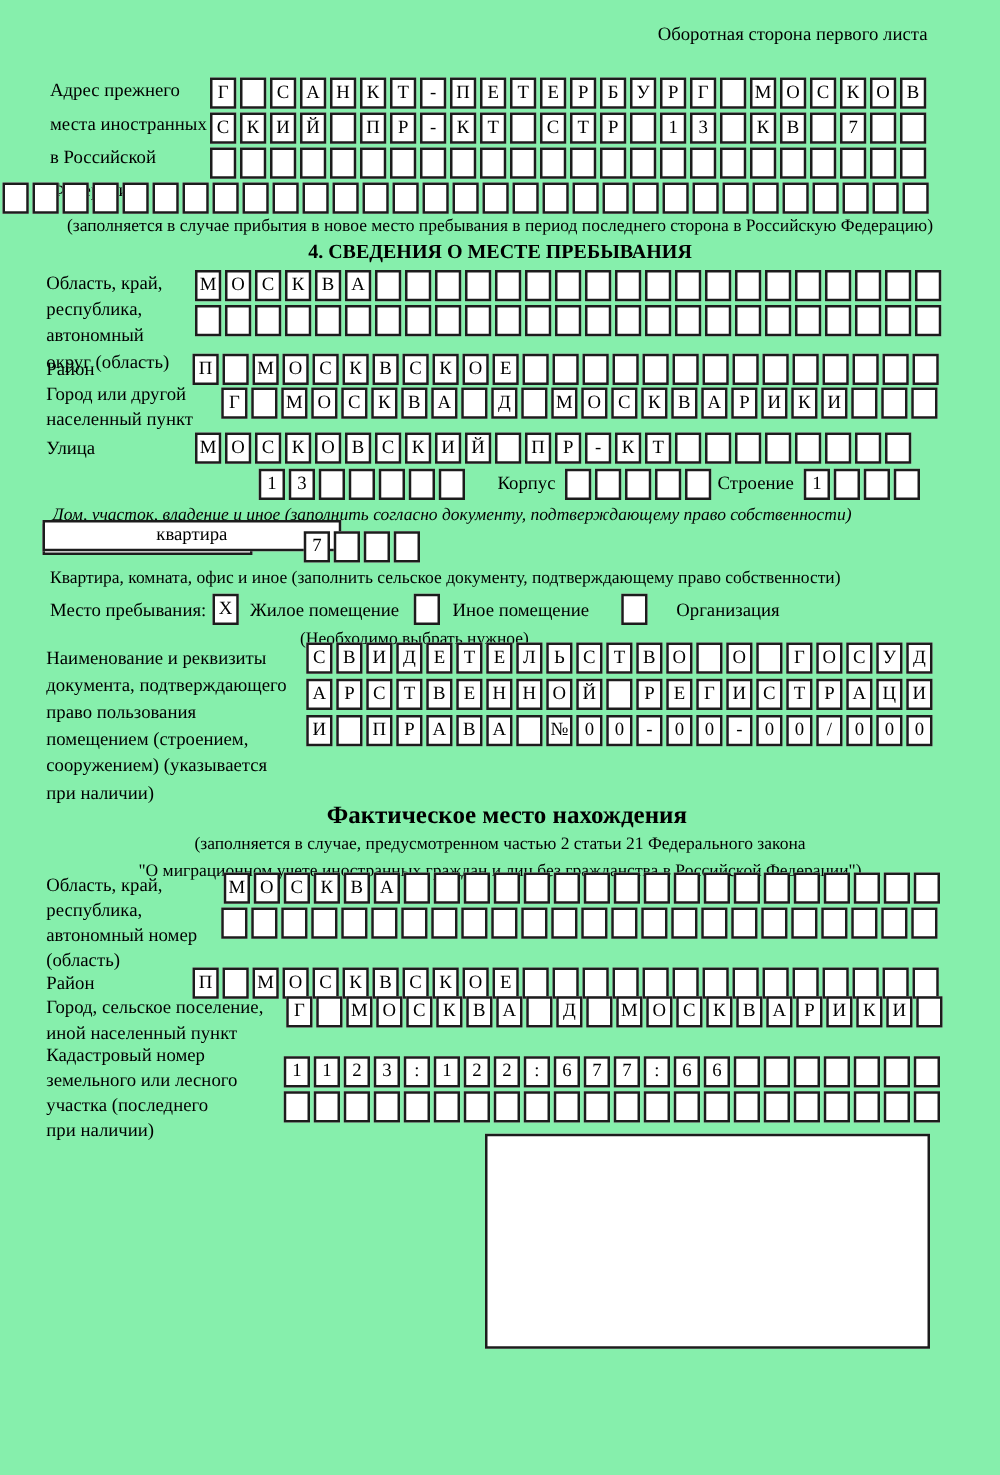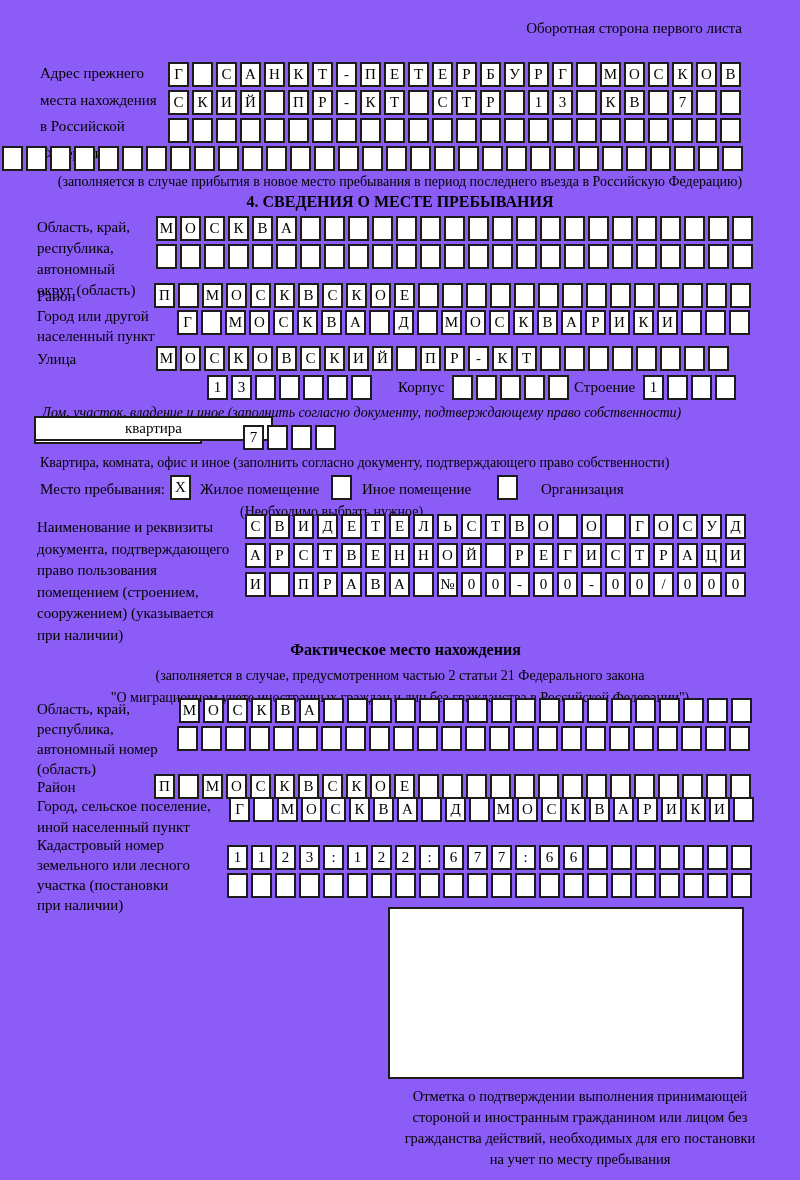--- a/index.html
+++ b/index.html
@@ -1,17 +1,17 @@
 <!DOCTYPE html>
 <html><head>
 <meta charset="utf-8">
 <style>
   * { margin:0; padding:0; box-sizing:border-box; }
   html,body { background:#ffffff; }
-  .page { position:relative; width:800px; height:1180px; background:#8b5cf6; color:#000;
+  .page { position:relative; width:800px; height:1180px; background:#86efac; color:#000;
           font-family:"Liberation Serif", serif; overflow:hidden; }
   .abs { position:absolute; }
   .cellrow { display:flex; gap:3px; }
   .cell { flex:none; width:21px; height:25px; border:2px solid #1c1c1c; background:#fff;
           display:flex; align-items:center; justify-content:center; font-size:15px; line-height:1; }
   .label { font-size:15px; line-height:21px; white-space:nowrap; }
   .note { font-size:14px; white-space:nowrap; }
   .center { left:0; width:800px; text-align:center; }
   .bold { font-weight:bold; }
   .longbox { border:2px solid #1c1c1c; height:25px; display:flex; align-items:center;
@@ -21,21 +21,21 @@
 </style>
 </head>
 <body>
 
 <div class="page">
 
   <div class="abs label" style="top:18px; right:58px;">Оборотная сторона первого листа</div>
 
   <div class="abs label" style="top:60px; left:40px; line-height:26.5px;">
       <div>Адрес прежнего</div>
-      <div>места нахождения</div>
+      <div>места иностранных</div>
       <div>в Российской</div>
       <div>Федерации</div>
     </div>
   <div class="abs cellrow" style="top:62px; left:168px;">
       <span class="cell">Г</span>
       <span class="cell"></span>
       <span class="cell">С</span>
       <span class="cell">А</span>
       <span class="cell">Н</span>
       <span class="cell">К</span>
@@ -136,21 +136,21 @@
       <span class="cell"></span>
       <span class="cell"></span>
       <span class="cell"></span>
       <span class="cell"></span>
       <span class="cell"></span>
       <span class="cell"></span>
       <span class="cell"></span>
       <span class="cell"></span>
       <span class="cell"></span>
     </div>
-  <div class="abs note center" style="top:174px;">(заполняется в случае прибытия в новое место пребывания в период последнего въезда в Российскую Федерацию)</div>
+  <div class="abs note center" style="top:174px;">(заполняется в случае прибытия в новое место пребывания в период последнего сторона в Российскую Федерацию)</div>
 
   <div class="abs center bold" style="top:193px; font-size:16px;">4. СВЕДЕНИЯ О МЕСТЕ ПРЕБЫВАНИЯ</div>
 
   <div class="abs label" style="top:217px; left:37px;">
       <div>Область, край,</div>
       <div>республика,</div>
       <div>автономный</div>
       <div>округ (область)</div>
     </div>
   <div class="abs cellrow" style="top:216px; left:156px;">
@@ -323,21 +323,21 @@
     </div>
   <div class="abs note" style="top:405px; left:42px;font-style:italic;">Дом, участок, владение и иное (заполнить согласно документу, подтверждающему право собственности)</div>
 
   <div class="abs longbox" style="top:416px; left:34px; width:239px;">квартира</div>
   <div class="abs cellrow" style="top:425px; left:243px;">
       <span class="cell">7</span>
       <span class="cell"></span>
       <span class="cell"></span>
       <span class="cell"></span>
     </div>
-  <div class="abs note" style="top:455px; left:40px;">Квартира, комната, офис и иное (заполнить согласно документу, подтверждающего право собственности)</div>
+  <div class="abs note" style="top:455px; left:40px;">Квартира, комната, офис и иное (заполнить сельское документу, подтверждающему право собственности)</div>
 
   <div class="abs label" style="top:479px; left:40px;">Место пребывания:</div>
   <div class="abs cell" style="top:475px; left:170px;">X</div>
   <div class="abs label" style="top:479px; left:200px;">Жилое помещение</div>
   <div class="abs cell" style="top:475px; left:331px;"></div>
   <div class="abs label" style="top:479px; left:362px;">Иное помещение</div>
   <div class="abs cell" style="top:475px; left:497px;"></div>
   <div class="abs label" style="top:479px; left:541px;">Организация</div>
   <div class="abs note" style="top:504px; left:240px;">(Необходимо выбрать нужное)</div>
 
@@ -412,21 +412,21 @@
       <span class="cell">0</span>
       <span class="cell">-</span>
       <span class="cell">0</span>
       <span class="cell">0</span>
       <span class="cell">/</span>
       <span class="cell">0</span>
       <span class="cell">0</span>
       <span class="cell">0</span>
     </div>
 
-  <div class="abs center bold" style="top:641px; font-size:16px;padding-left:11px;">Фактическое место нахождения</div>
+  <div class="abs center bold" style="top:641px; font-size:20px;padding-left:11px;">Фактическое место нахождения</div>
   <div class="abs note center" style="top:668px;">(заполняется в случае, предусмотренном частью 2 статьи 21 Федерального закона</div>
   <div class="abs note center" style="top:690px;">"О миграционном учете иностранных граждан и лиц без гражданства в Российской Федерации")</div>
 
   <div class="abs label" style="top:699px; left:37px; line-height:20px;">
       <div>Область, край,</div>
       <div>республика,</div>
       <div>автономный номер</div>
       <div>(область)</div>
     </div>
   <div class="abs cellrow" style="top:698px; left:179px;">
@@ -536,21 +536,21 @@
       <span class="cell">Р</span>
       <span class="cell">И</span>
       <span class="cell">К</span>
       <span class="cell">И</span>
       <span class="cell"></span>
     </div>
 
   <div class="abs label" style="top:835px; left:37px; line-height:20px;">
       <div>Кадастровый номер</div>
       <div>земельного или лесного</div>
-      <div>участка (постановки</div>
+      <div>участка (последнего</div>
       <div>при наличии)</div>
     </div>
   <div class="abs cellrow" style="top:845px; left:227px;">
       <span class="cell">1</span>
       <span class="cell">1</span>
       <span class="cell">2</span>
       <span class="cell">3</span>
       <span class="cell">:</span>
       <span class="cell">1</span>
       <span class="cell">2</span>
@@ -589,20 +589,14 @@
       <span class="cell"></span>
       <span class="cell"></span>
       <span class="cell"></span>
       <span class="cell"></span>
       <span class="cell"></span>
       <span class="cell"></span>
       <span class="cell"></span>
     </div>
 
   <div class="abs bigbox" style="top:907px; left:388px; width:356px; height:172px;"></div>
-  <div class="abs stampnote" style="top:1086px; left:380px; width:400px;">
-      <div>Отметка о подтверждении выполнения принимающей</div>
-      <div>стороной и иностранным гражданином или лицом без</div>
-      <div>гражданства действий, необходимых для его постановки</div>
-      <div>на учет по месту пребывания</div>
-    </div>
 
 </div>
 
 </body></html>

